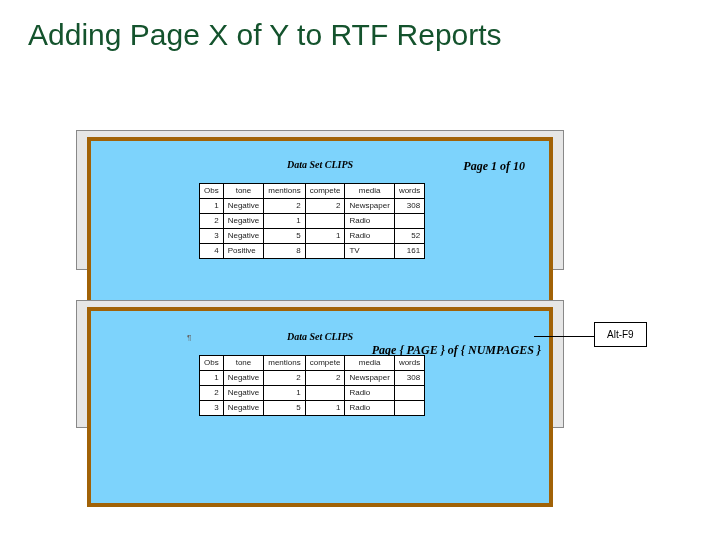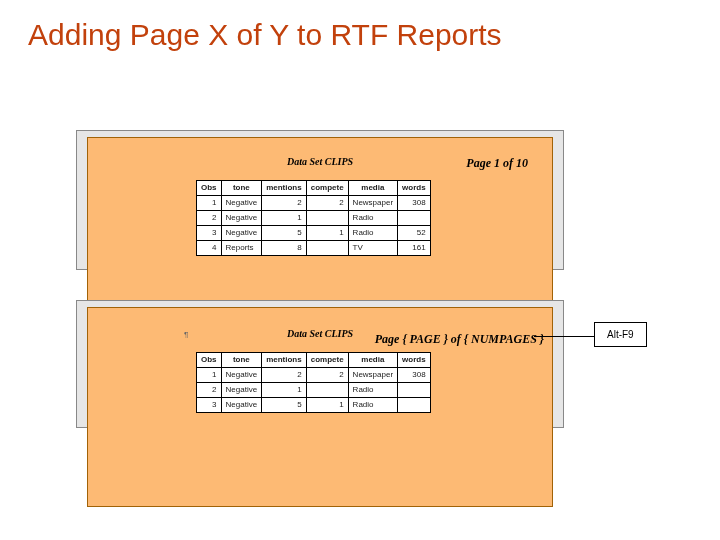--- a/index.html
+++ b/index.html
@@ -11,31 +11,31 @@
     font-family: Arial, Helvetica, sans-serif;
     position: relative;
     overflow: hidden;
   }
   .slide-title {
     position: absolute;
     top: 18px;
     left: 28px;
     font-size: 30px;
     font-weight: 400;
-    color: #c2410c;
+    color: #14532d;
   }
   .doc-frame {
     position: absolute;
     background: #e6e6e6;
     border: 1px solid #888;
   }
   .doc-page {
     position: absolute;
-    background: #fdba74;
-    border: 1px solid #a16207;
+    background: #7dd3fc;
+    border: 4px solid #a16207;
   }
   .doc-title {
     position: absolute;
     font-family: Georgia, serif;
     font-style: italic;
     font-weight: bold;
     font-size: 10px;
     text-align: center;
     color: #000;
   }
@@ -55,21 +55,21 @@
     color: #222;
   }
   table.data th, table.data td {
     border: 1px solid #000;
     padding: 1px 4px;
     white-space: nowrap;
     height: 12px;
     line-height: 12px;
   }
   table.data th {
-    font-weight: bold;
+    font-weight: normal;
     text-align: center;
     background: #fff;
   }
   table.data td { background: #fff; }
   table.data td.num { text-align: right; }
   .callout {
     position: absolute;
     background: #fff;
     border: 1px solid #000;
     font-size: 10px;
@@ -127,36 +127,36 @@
         <tr>
           <td class="num">3</td>
           <td>Negative</td>
           <td class="num">5</td>
           <td class="num">1</td>
           <td>Radio</td>
           <td class="num">52</td>
         </tr>
         <tr>
           <td class="num">4</td>
-          <td>Reports</td>
+          <td>Positive</td>
           <td class="num">8</td>
           <td class="num"></td>
           <td>TV</td>
           <td class="num">161</td>
         </tr>
       </tbody>
     </table>
   </div>
 </div>
 
 <div class="doc-frame" style="left:76px; top:300px; width:488px; height:128px;">
   <div class="doc-page" style="left:10px; top:6px; width:466px; height:200px;">
     <span class="field-marker" style="left:96px; top:22px;">¶</span>
     <div class="doc-title" style="left:0; right:0; top:20px;">Data Set CLIPS</div>
-    <div class="page-label" style="right:8px; top:24px;font-style:italic;">Page { PAGE } of { NUMPAGES }</div>
+    <div class="page-label" style="right:8px; top:32px;font-style:italic;">Page { PAGE } of { NUMPAGES }</div>
     <table class="data" style="left:108px; top:44px;">
       <thead>
         <tr>
           <th>Obs</th>
           <th>tone</th>
           <th>mentions</th>
           <th>compete</th>
           <th>media</th>
           <th>words</th>
         </tr>

